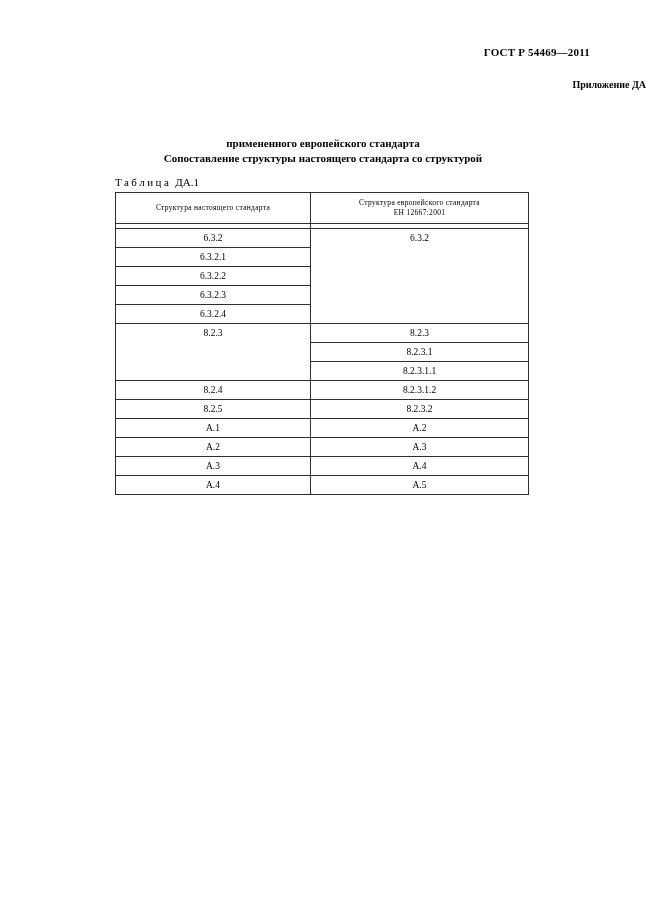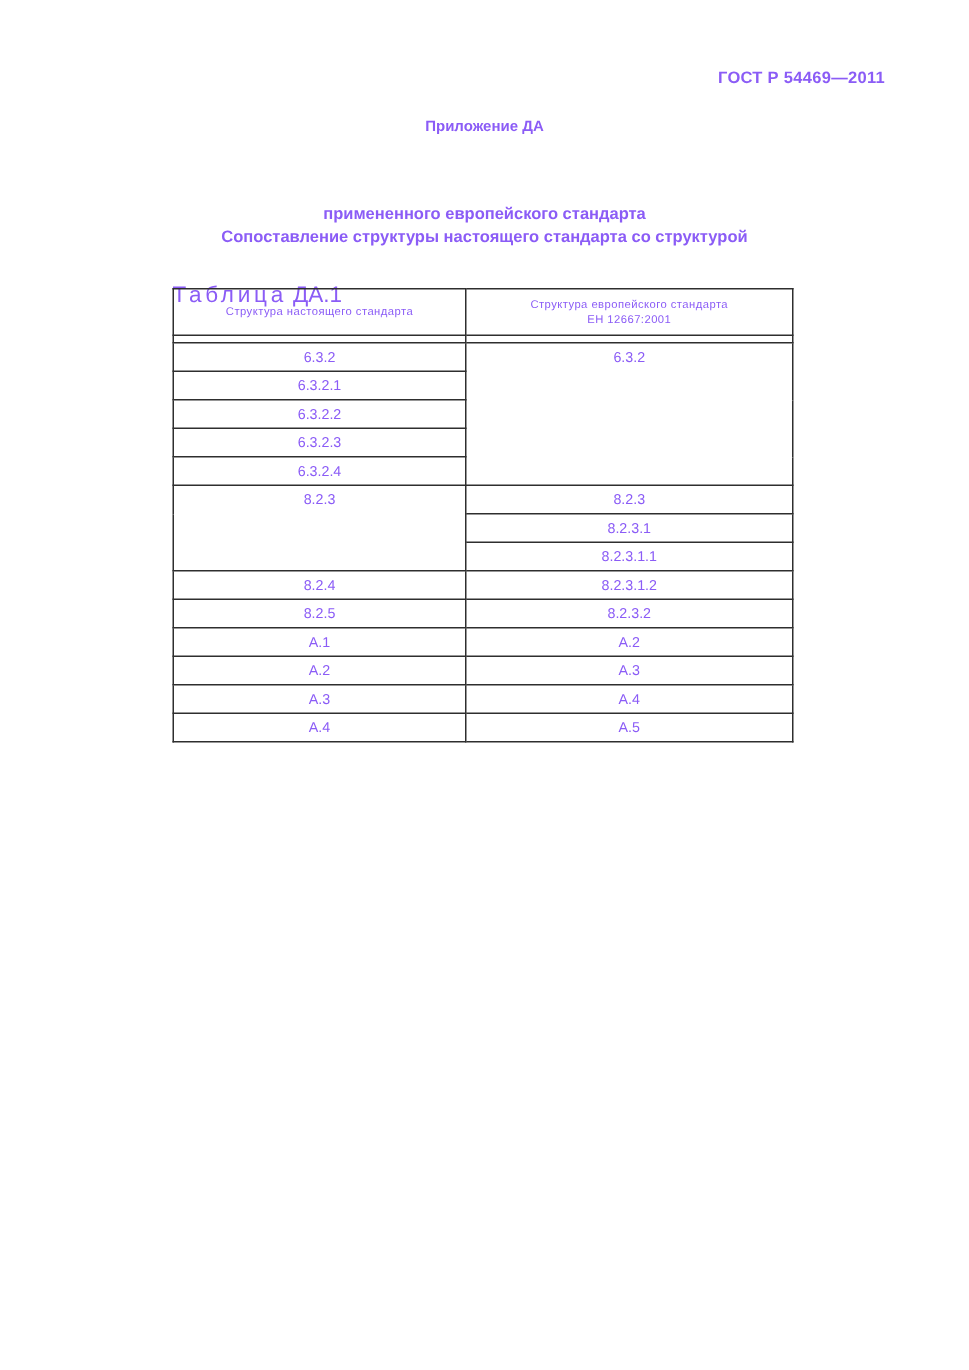--- a/index.html
+++ b/index.html
@@ -1,39 +1,39 @@
 <!DOCTYPE html>
 <html><head>
 <meta charset="utf-8">
 <style>
   * { margin:0; padding:0; box-sizing:border-box; }
   html,body { background:#ffffff; }
   .page {
     position:relative;
     width:646px; height:676px;
     background:#ffffff;
-    color:#8b5cf6;
-    font-family:Liberation Sans, sans-serif;
+    color:#000000;
+    font-family:Liberation Serif, serif;
     overflow:hidden;
   }
   .std-number {
     position:absolute; top:46px; right:56px;
     font-size:11px; font-weight:bold; letter-spacing:0.2px;
   }
   .annex {
     position:absolute; top:78px; left:0; width:100%;
-    text-align:center; font-weight:bold; font-size:10px; line-height:13px;
+    text-align:right; font-weight:bold; font-size:10px; line-height:13px;
   }
   .section-title {
     position:absolute; top:136px; left:0; width:100%;
     text-align:center; font-weight:bold; font-size:11px; line-height:15px;
   }
   .table-caption {
-    position:absolute; top:188px; left:115px;
-    font-size:15px;
+    position:absolute; top:176px; left:115px;
+    font-size:11px;
   }
   .table-caption .spaced { letter-spacing:2.5px; }
   .table-caption .num { margin-left:4px; }
   table.cmp {
     position:absolute; top:192px; left:115px;
     width:413px; table-layout:fixed;
     border-collapse:collapse;
   }
   .cmp th, .cmp td {
     border:1px solid #2e2e2e;

